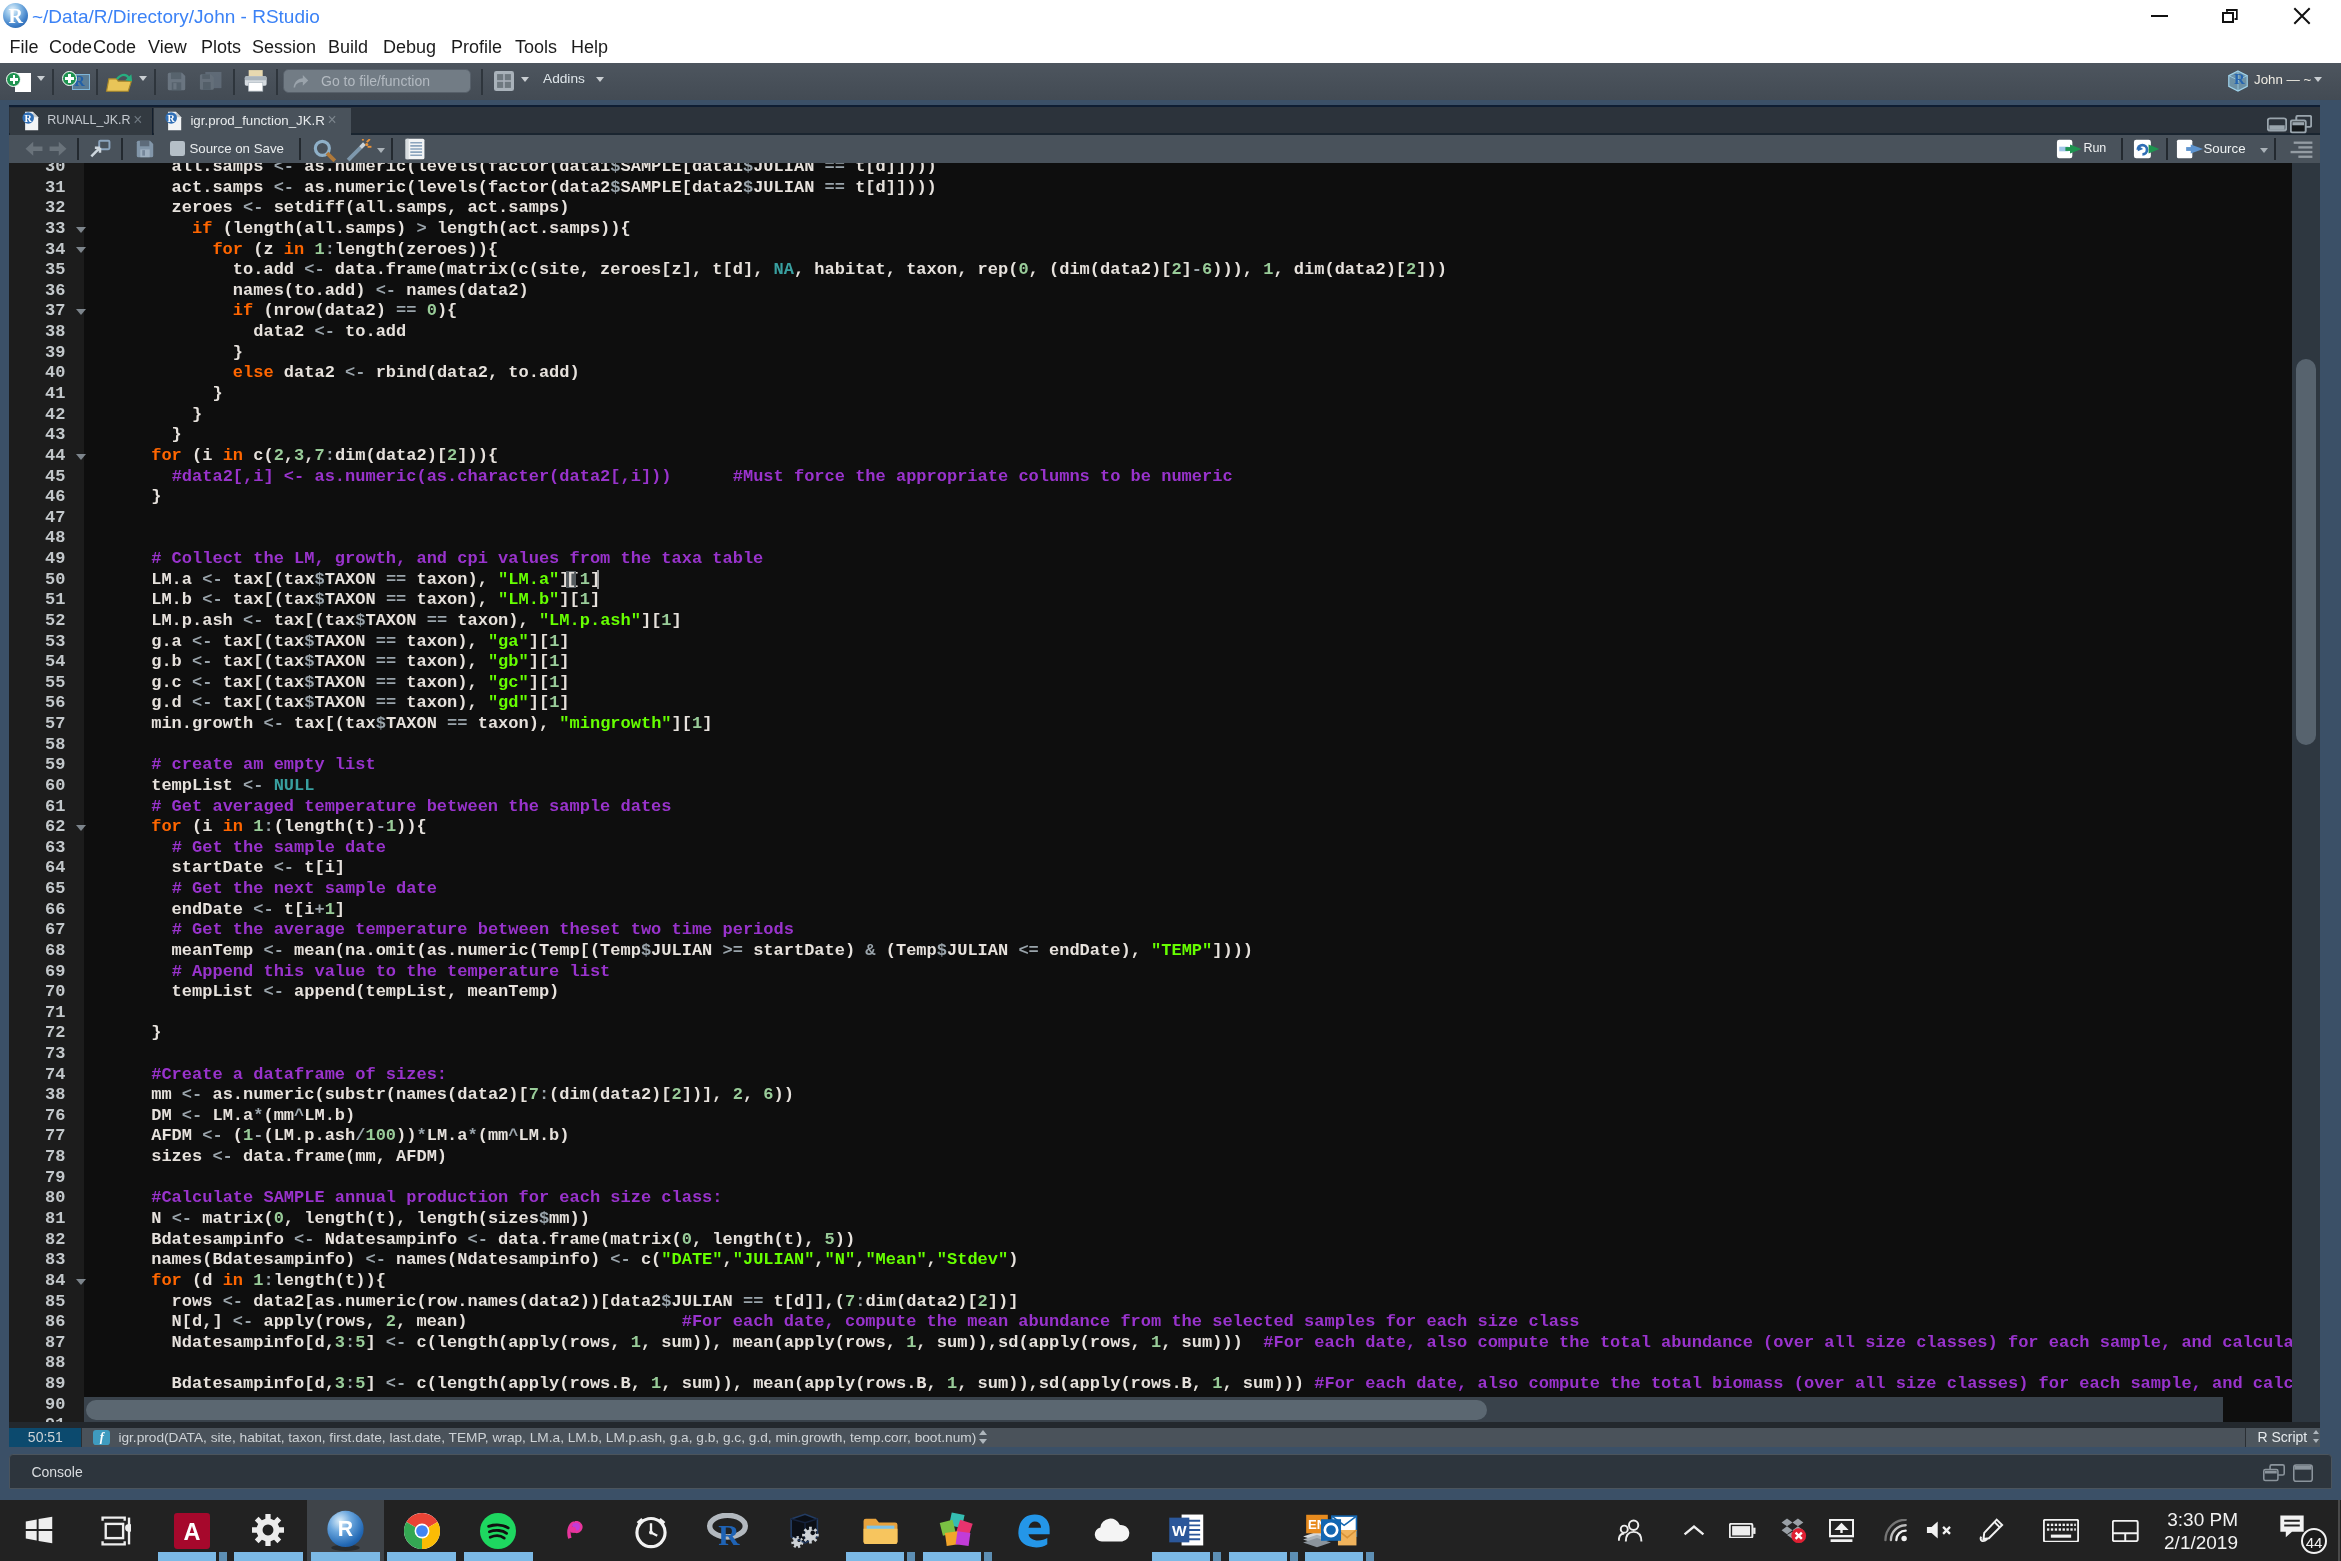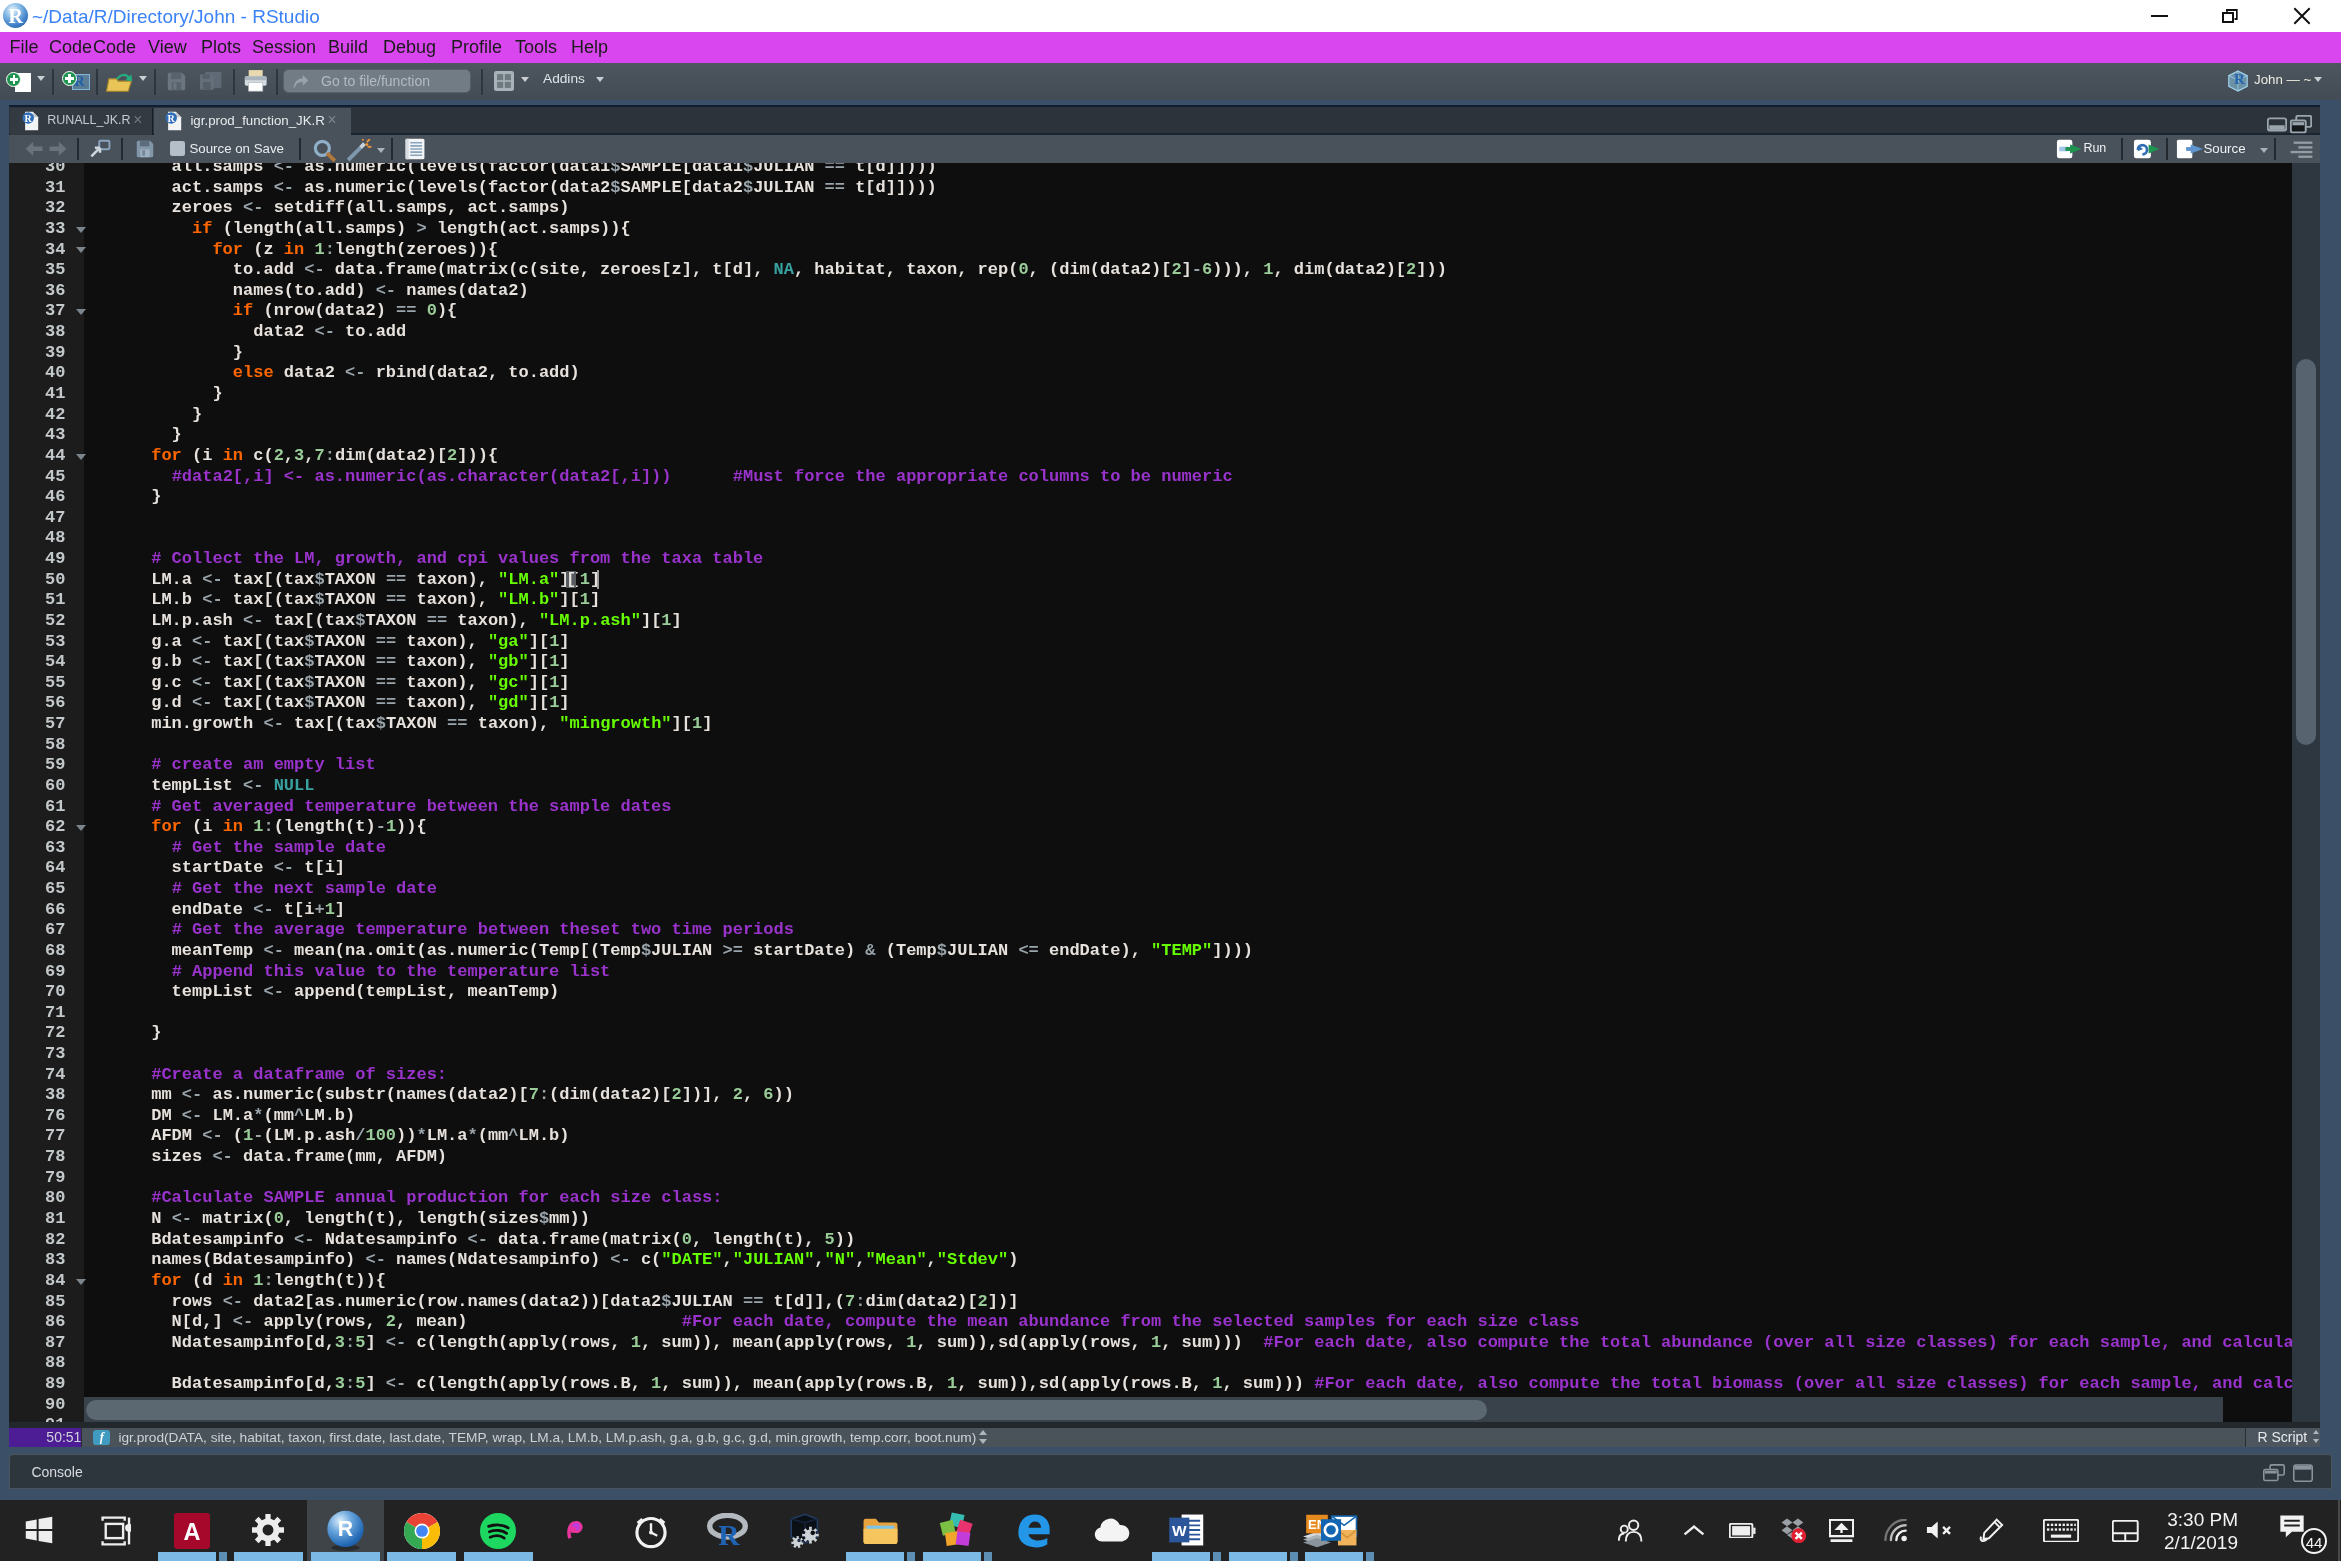--- a/index.html
+++ b/index.html
@@ -17,21 +17,21 @@
   <div class="abs" style="left:6.2px;top:4.7px;width:19px;height:22px;color:#fff;font-size:20px;font-weight:bold;text-align:center;font-family:'Liberation Serif',serif">R</div>
   <div class="abs" style="left:32px;top:5.5px;font-size:19px;color:#3b82f6">~/Data/R/Directory/John - RStudio</div>
   <div class="abs" style="left:2151px;top:15px;width:17px;height:2px;background:#111"></div>
   <div class="abs" style="left:2222px;top:11.7px;width:11.7px;height:11.7px;border:2px solid #111;background:#fff"></div>
   <div class="abs" style="left:2226px;top:8.6px;width:11.7px;height:11.7px;border:2px solid #111;clip-path:polygon(0 0,100% 0,100% 100%,73% 100%,73% 27%,0 27%)"></div>
   <svg width="20" height="20" viewBox="0 0 26 26" style="position:absolute;left:2292px;top:6.2px">
       <path d="M3 3 L23 23 M23 3 L3 23" stroke="#111" stroke-width="2.6"></path>
     </svg>
 </div>
 
-<div class="abs" style="left:0;top:32px;width:2342px;height:31px;background:#d946ef">
+<div class="abs" style="left:0;top:32px;width:2342px;height:31px;background:#ffffff">
   <div class="mi" style="left:9.4px">File</div>
     <div class="mi" style="left:49px">Code</div>
   <div class="mi" style="left:93px">Code</div>
     <div class="mi" style="left:148px">View</div>
   <div class="mi" style="left:201px">Plots</div>
     <div class="mi" style="left:252px">Session</div>
   <div class="mi" style="left:328px">Build</div>
     <div class="mi" style="left:383px">Debug</div>
   <div class="mi" style="left:451px">Profile</div>
     <div class="mi" style="left:515px">Tools</div>
@@ -361,21 +361,21 @@
 
  <div class="abs" style="left:2283px;top:0;width:28px;height:1259px;background:#2e3740"></div>
  <div class="abs" style="left:2287px;top:196px;width:20px;height:386px;background:#57636e;border-radius:10px"></div>
 
  <div class="abs" style="left:75px;top:1234px;width:2139px;height:25px;background:#39424b"></div>
  <div class="abs" style="left:77px;top:1237px;width:1401px;height:20px;background:#5b6771;border-radius:10px"></div>
  <div class="abs" style="left:0;top:1259px;width:2311px;height:5.5px;background:#23282d"></div>
 </div>
 
 <div class="abs" style="left:9.4px;top:1428px;width:2311px;height:19px;background:#4a525a">
-  <div class="abs" style="left:0;top:0;width:73px;height:19px;background:#4c1d95;border-right:1.6px solid #2a2f34;text-align:right;line-height:19px;font-size:14px;color:#ced3d7">50:51</div>
+  <div class="abs" style="left:0;top:0;width:73px;height:19px;background:#0c4a6e;border-right:1.6px solid #2a2f34;text-align:center;line-height:19px;font-size:14px;color:#ced3d7">50:51</div>
   <div class="abs" style="left:84px;top:1.6px;width:17px;height:15.6px;background:#3f9bbf;border-radius:3.1px;color:#fff;text-align:center;line-height:15.6px;font-size:12.5px;font-style:italic;font-family:'Liberation Serif',serif;font-weight:bold">f</div>
   <div class="abs" style="left:109px;top:0px;line-height:19px;font-size:13.7px;color:#ced3d7">igr.prod(DATA, site, habitat, taxon, first.date, last.date, TEMP, wrap, LM.a, LM.b, LM.p.ash, g.a, g.b, g.c, g.d, min.growth, temp.corr, boot.num)</div>
   <div class="abs" style="left:970px;top:1.6px;width:0;height:0;border-left:4.7px solid transparent;border-right:4.7px solid transparent;border-bottom:5.5px solid #aeb6bc"></div>
   <div class="abs" style="left:970px;top:11px;width:0;height:0;border-left:4.7px solid transparent;border-right:4.7px solid transparent;border-top:5.5px solid #aeb6bc"></div>
   <div class="abs" style="left:2236px;top:0;width:75px;height:19px;border-left:1.6px solid #2a2f34;background:#4d565e">
     <div class="abs" style="left:11px;top:0;line-height:19px;font-size:14px;color:#e6eaed">R Script</div>
     <div class="abs" style="left:67px;top:2.3px;width:0;height:0;border-left:3.9px solid transparent;border-right:3.9px solid transparent;border-bottom:4.7px solid #aeb6bc"></div>
     <div class="abs" style="left:67px;top:11px;width:0;height:0;border-left:3.9px solid transparent;border-right:3.9px solid transparent;border-top:4.7px solid #aeb6bc"></div>
   </div>
 </div>

